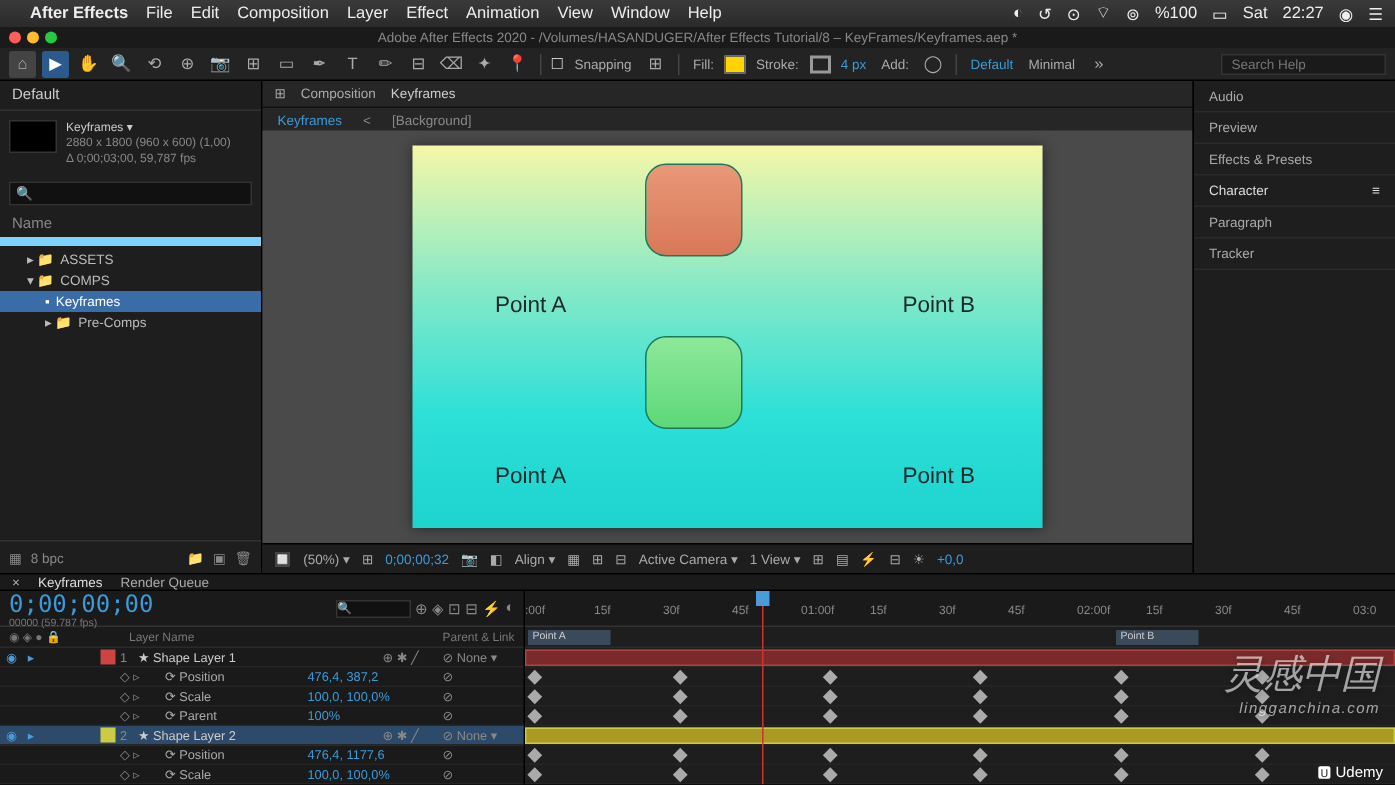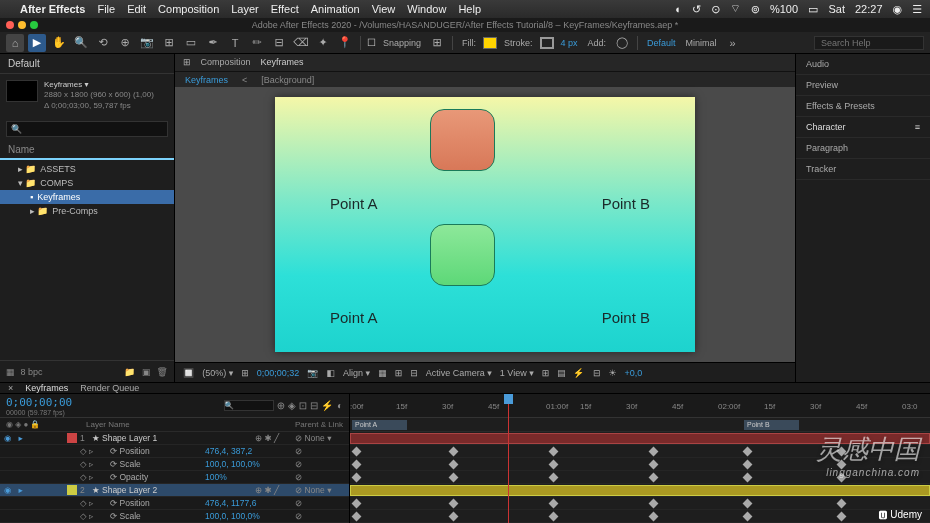--- a/index.html
+++ b/index.html
@@ -22,21 +22,21 @@
 .stroke-swatch{width:14px;height:12px;border:2px solid #999;background:transparent}
 .search{margin-left:auto;background:#1a1a1a;border:1px solid #333;padding:1px 6px;font-size:9px;color:#666;width:110px}
 .main{display:flex;height:328px}
 .left-panel{width:175px;background:#1e1e1e;border-right:1px solid #000;display:flex;flex-direction:column}
 .proj-head{padding:4px 8px;font-size:10px;color:#ccc;border-bottom:1px solid #333}
 .proj-info{display:flex;gap:6px;padding:6px}
 .thumb{width:32px;height:22px;background:#000;border:1px solid #333}
 .proj-meta{font-size:8px;color:#888;line-height:1.3}
 .proj-search{margin:4px 6px;background:#111;border:1px solid #333;padding:2px 4px;font-size:9px;color:#666}
 .proj-tree{flex:1;padding:2px 0;font-size:9px}
-.tree-head{padding:3px 8px;color:#888;border-bottom:2px solid #7dd3fc}
+.tree-head{padding:3px 8px;color:#888;border-bottom:6px solid #7dd3fc}
 .tree-item{padding:2px 8px 2px 18px;color:#bbb;display:flex;align-items:center;gap:4px}
 .tree-item.l2{padding-left:30px}
 .tree-item.sel{background:#3a6ca8;color:#fff}
 .proj-footer{height:22px;border-top:1px solid #333;display:flex;align-items:center;padding:0 6px;gap:6px;font-size:9px;color:#888}
 .center{flex:1;background:#262626;display:flex;flex-direction:column}
 .comp-tabs{height:18px;display:flex;align-items:center;padding:0 8px;gap:10px;font-size:9px;color:#aaa;border-bottom:1px solid #111}
 .comp-tabs .crumb{color:#ccc}
 .flow-tabs{height:16px;display:flex;align-items:center;gap:14px;padding:0 10px;font-size:9px;color:#888}
 .flow-tabs .active{color:#3a9bd9}
 .viewer{flex:1;display:flex;align-items:center;justify-content:center;background:#4a4a4a;padding:10px}
@@ -52,21 +52,21 @@
 .blue{color:#3a9bd9}
 .right-panel{width:135px;background:#1e1e1e;border-left:1px solid #000;font-size:9px}
 .rp-item{padding:5px 10px;color:#aaa;border-bottom:1px solid #2a2a2a;display:flex;justify-content:space-between}
 .rp-item.hl{color:#ddd}
 .tl{height:141px;background:#1a1a1a;border-top:1px solid #000;display:flex;flex-direction:column}
 .tl-tabs{height:16px;display:flex;align-items:center;padding:0 8px;font-size:9px;color:#aaa;gap:12px;border-bottom:1px solid #000}
 .tl-tabs .active{color:#ddd}
 .tl-body{flex:1;display:flex}
 .tl-left{width:350px;background:#1a1a1a;border-right:1px solid #000;display:flex;flex-direction:column;font-size:9px}
 .tl-tc{height:24px;padding:2px 6px;border-bottom:1px solid #333;display:flex;align-items:center;justify-content:space-between}
-.tc-val{color:#3a9bd9;font-size:11px;font-family:monospace}
+.tc-val{color:#3a9bd9;font-size:16px;font-family:monospace}
 .tl-icons{display:flex;gap:3px;color:#888;font-size:10px}
 .tl-cols{height:14px;display:flex;align-items:center;padding:0 6px;color:#777;font-size:8px;gap:20px;border-bottom:1px solid #2a2a2a}
 .layer-row{height:13px;display:flex;align-items:center;padding:0 4px;font-size:8.5px;border-bottom:1px solid #252525}
 .layer-row.sel{background:#2d4a6a}
 .lr-vis{width:60px;display:flex;gap:2px;color:#4a9bd9}
 .lr-tag{width:10px;height:10px;margin:0 3px}
 .tag-red{background:#c44}.tag-yel{background:#cc4}
 .lr-name{flex:1;color:#ccc}
 .lr-val{color:#3a9bd9;width:90px}
 .lr-par{width:50px;color:#888}
@@ -304,21 +304,21 @@
             <span class="lr-par">⊘</span>
           </div>
           <div class="layer-row prop-row">
             <span style="color:#888;width:30px">◇ ▹</span>
             <span class="lr-name">⟳ Scale</span>
             <span class="lr-val">100,0, 100,0%</span>
             <span class="lr-par">⊘</span>
           </div>
           <div class="layer-row prop-row">
             <span style="color:#888;width:30px">◇ ▹</span>
-            <span class="lr-name">⟳ Opacity</span>
+            <span class="lr-name">⟳ Parent</span>
             <span class="lr-val">100%</span>
             <span class="lr-par">⊘</span>
           </div>
           <div class="layer-row sel">
             <span class="lr-vis">◉ &nbsp; ▸</span>
             <span class="lr-tag tag-yel"></span>
             <span style="width:12px;color:#888">2</span>
             <span class="lr-name">★ Shape Layer 2</span>
             <span style="color:#888;width:40px">⊕ ✱ ╱</span>
             <span class="lr-par">⊘ None ▾</span>
@@ -337,21 +337,21 @@
           </div>
         </div>
     </div>
     <div class="tl-right">
       <div class="ruler">
         <div id="ruler-marks">
             <span class="ruler-mark" style="left: 0px;">:00f</span>
             <span class="ruler-mark" style="left: 46px;">15f</span>
             <span class="ruler-mark" style="left: 92px;">30f</span>
             <span class="ruler-mark" style="left: 138px;">45f</span>
-            <span class="ruler-mark" style="left: 196px;">01:00f</span>
+            <span class="ruler-mark" style="left: 184px;">01:00f</span>
             <span class="ruler-mark" style="left: 230px;">15f</span>
             <span class="ruler-mark" style="left: 276px;">30f</span>
             <span class="ruler-mark" style="left: 322px;">45f</span>
             <span class="ruler-mark" style="left: 368px;">02:00f</span>
             <span class="ruler-mark" style="left: 414px;">15f</span>
             <span class="ruler-mark" style="left: 460px;">30f</span>
             <span class="ruler-mark" style="left: 506px;">45f</span>
             <span class="ruler-mark" style="left: 552px;">03:0</span>
           </div>
       </div>

